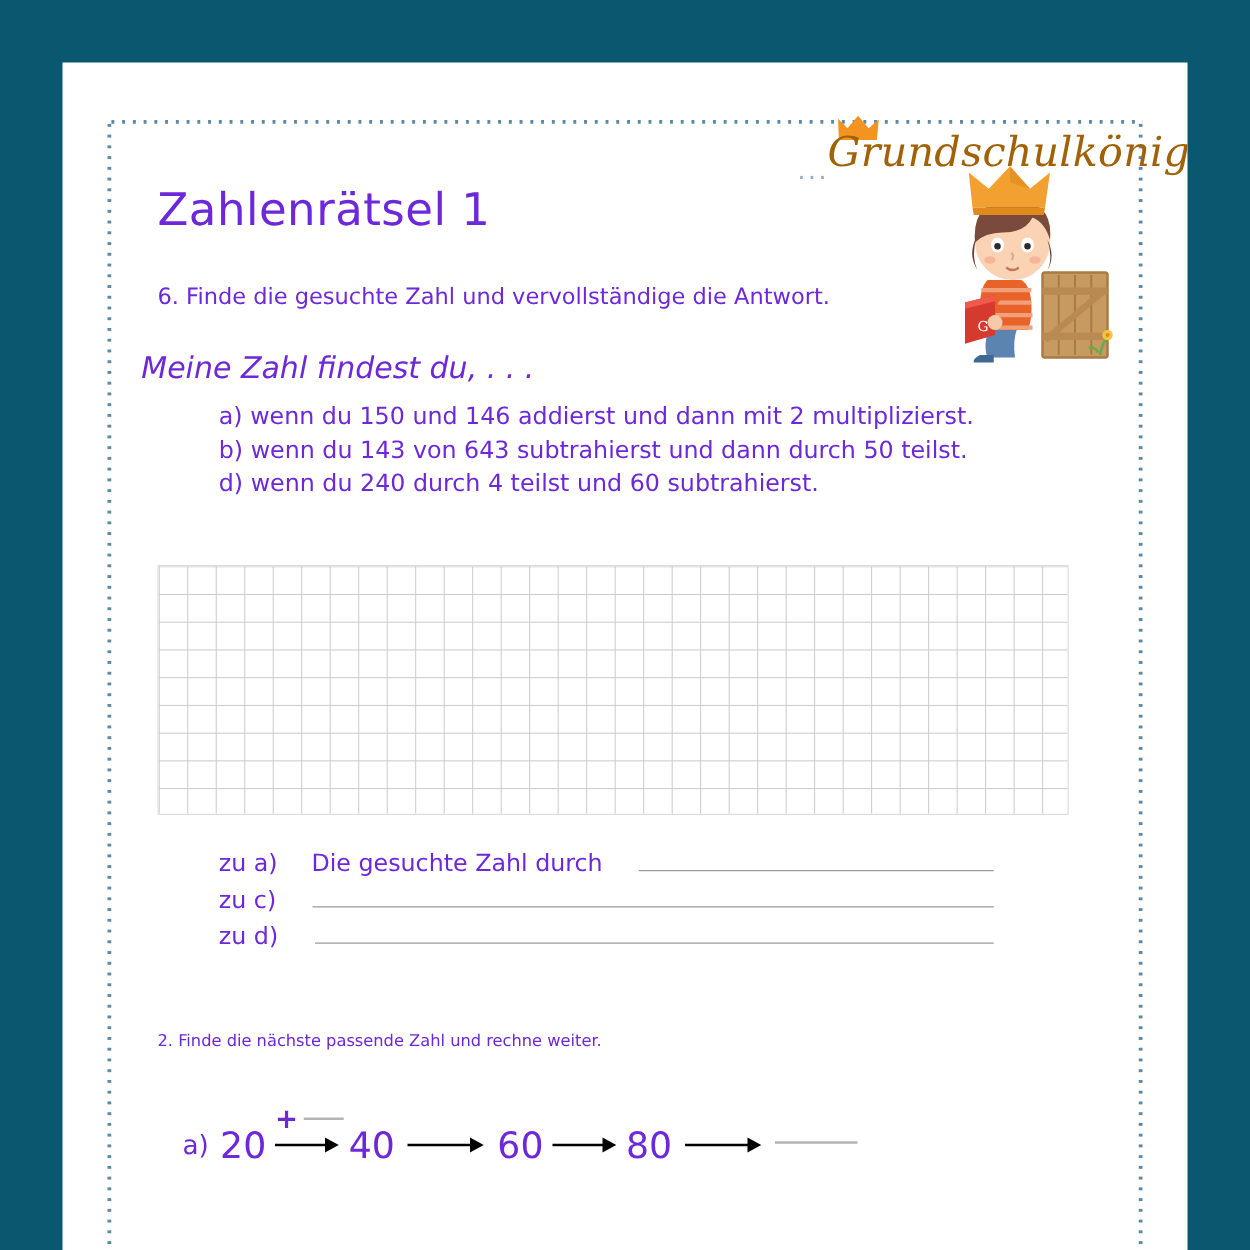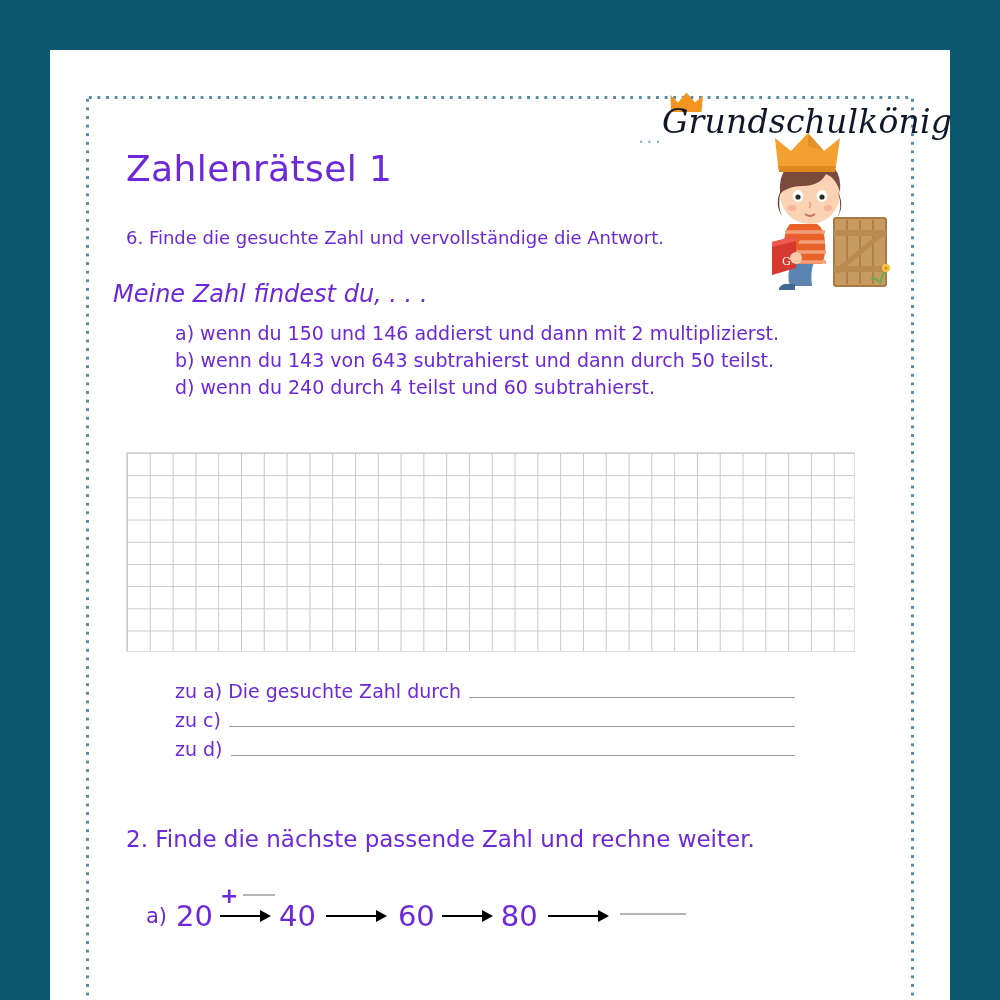--- a/index.html
+++ b/index.html
@@ -61,21 +61,21 @@
     height: 66px;
   }
   #logo-text {
     position: absolute;
     left: 22px;
     top: 14px;
     font-family: "DejaVu Serif", serif;
     font-style: italic;
     font-size: 33px;
     letter-spacing: 0.2px;
-    color: #0f172a;
+    color: #a16207;
     white-space: nowrap;
   }
   #logo-crown {
     position: absolute;
     left: 30px;
     top: 4px;
     width: 34px;
     height: 22px;
   }
   #logo-dots {
@@ -158,20 +158,21 @@
   #answers {
     position: absolute;
     left: 125px;
     top: 630px;
     width: 620px;
   }
   .ans-row {
     display: flex;
     align-items: baseline;
     height: 29px;
+    gap: 21px;
   }
   .ans-label {
     font-size: 19px;
     white-space: nowrap;
     flex: 0 0 auto;
   }
   .ans-text {
     font-size: 19px;
     white-space: nowrap;
     flex: 0 0 auto;
@@ -183,21 +184,21 @@
     margin-left: 8px;
     margin-bottom: 4px;
     height: 0;
   }
 
   
   #task2 {
     position: absolute;
     left: 76px;
     top: 776px;
-    font-size: 23px;
+    font-size: 13px;
     white-space: nowrap;
   }
 
   .seq-row {
     position: absolute;
     left: 96px;
     display: flex;
     align-items: center;
     height: 40px;
   }

